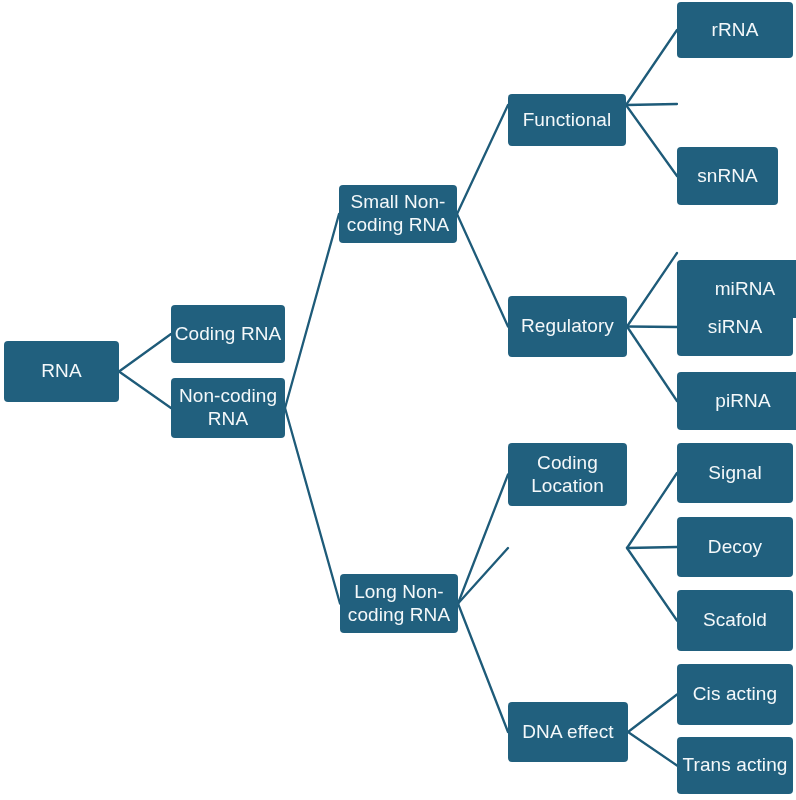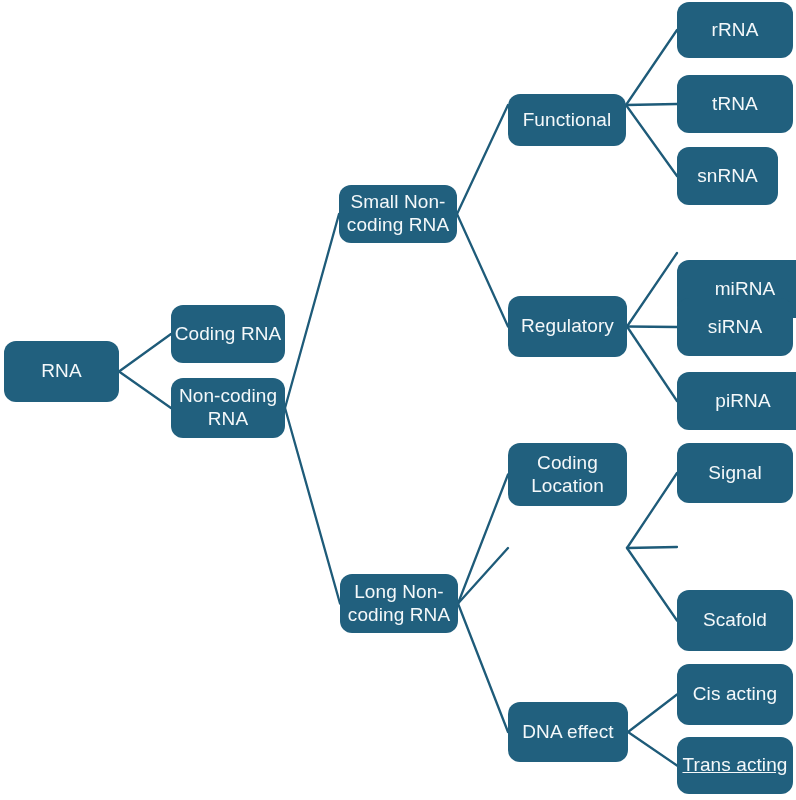--- a/index.html
+++ b/index.html
@@ -33,21 +33,21 @@
     left: 0;
     top: 0;
     width: 796px;
     height: 800px;
   }
   .node {
     position: absolute;
     box-sizing: border-box;
     background: var(--node-fill, #21607e);
     color: var(--node-text, #f4f8fa);
-    border-radius: 12px;
+    border-radius: 4px;
     display: flex;
     align-items: center;
     justify-content: center;
     text-align: center;
     white-space: pre-line;
     font-size: 19px;
     line-height: 1.2;
     padding: 12px 2px;
     letter-spacing: 0.1px;
   }
@@ -86,23 +86,23 @@
       <div class="node" style="left: 339px; top: 185px; width: 118px; height: 58px;">Small Non-
 coding RNA</div>
       <div class="node" style="left: 340px; top: 574px; width: 118px; height: 59px;">Long Non-
 coding RNA</div>
       <div class="node" style="left: 508px; top: 75px; width: 118px; height: 52px; margin-top: 19px;">Functional</div>
       <div class="node" style="left: 508px; top: 296px; width: 119px; height: 61px;">Regulatory</div>
       <div class="node" style="left: 508px; top: 443px; width: 119px; height: 63px;">Coding
 Location</div>
       <div class="node" style="left: 508px; top: 702px; width: 120px; height: 60px;">DNA effect</div>
       <div class="node" style="left: 677px; top: 2px; width: 116px; height: 56px;">rRNA</div>
-      <div class="node" style="left: 677px; top: 75px; width: 116px; height: 58px;">tRNA</div>
       <div class="node" style="left: 677px; top: 147px; width: 101px; height: 58px;">snRNA</div>
       <div class="node" style="left: 677px; top: 224px; width: 136px; height: 58px; margin-top: 36px;">miRNA</div>
       <div class="node" style="left: 677px; top: 298px; width: 116px; height: 58px; text-align: center;">siRNA</div>
       <div class="node" style="left: 677px; top: 372px; width: 132px; height: 58px;">piRNA</div>
       <div class="node" style="left: 677px; top: 443px; width: 116px; height: 60px;">Signal</div>
+      <div class="node" style="left: 677px; top: 517px; width: 116px; height: 60px;">Decoy</div>
       <div class="node" style="left: 677px; top: 590px; width: 116px; height: 61px;">Scafold</div>
       <div class="node" style="left: 677px; top: 664px; width: 116px; height: 61px;">Cis acting</div>
-      <div class="node" style="left: 677px; top: 737px; width: 116px; height: 57px; text-decoration: underline;">Trans acting</div>
+      <div class="node" style="left: 677px; top: 737px; width: 116px; height: 57px;">Trans acting</div>
     </div>
 </div>
 
 </body></html>

